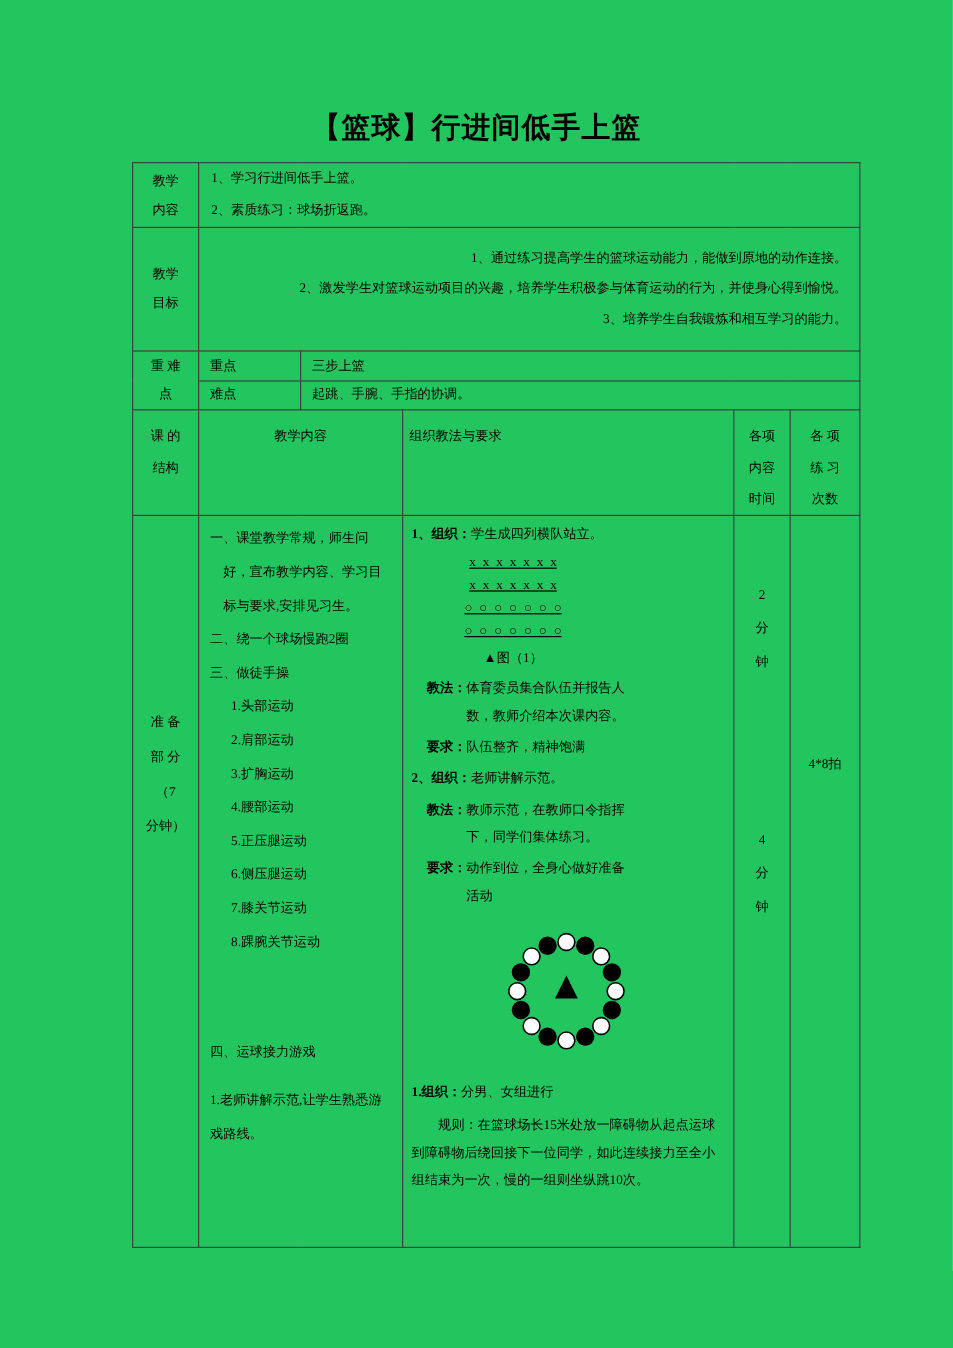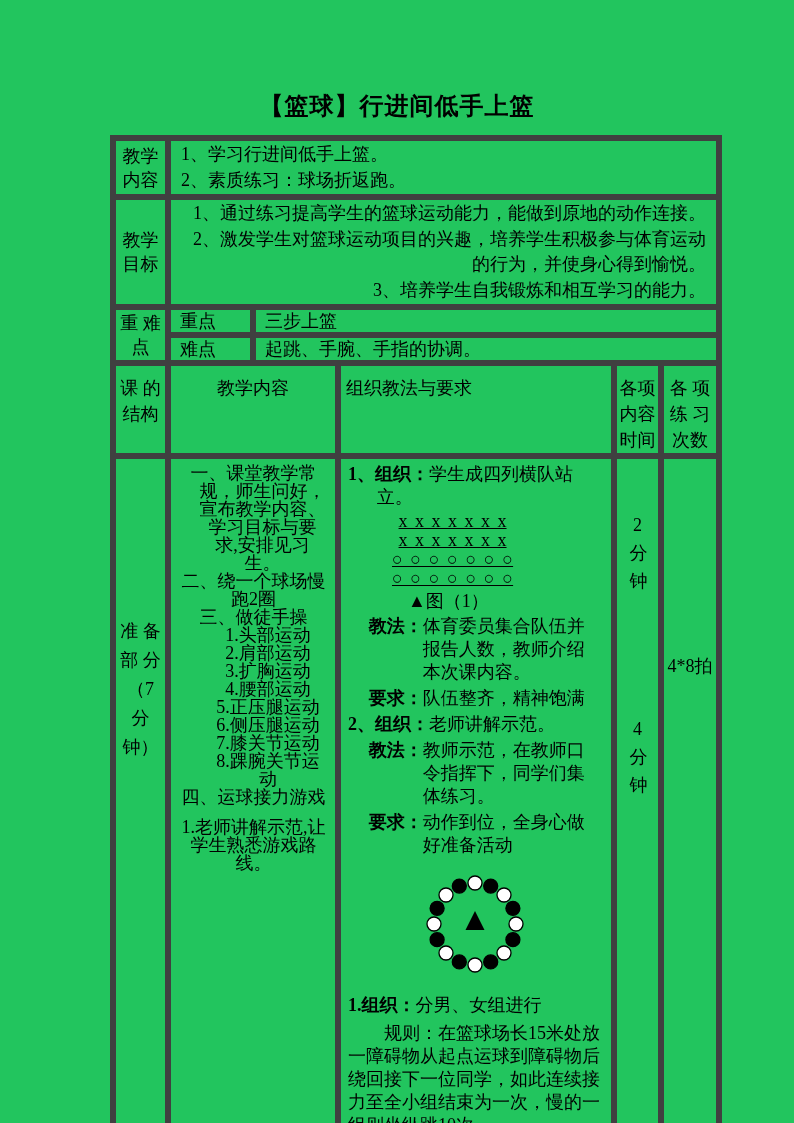--- a/index.html
+++ b/index.html
@@ -12,36 +12,36 @@
   .page { position: relative; width: 794px; height: 1123px; overflow: hidden; background:#22c55e; }
   .doc-title {
     margin: 0; padding-top: 90px;
     text-align: center; font-size: 24px; font-weight: bold; letter-spacing: 1px;
   }
   table.doc {
     border-collapse: collapse; table-layout: fixed;
     width: 606px; margin: 13px 0 0 110px;
   }
   td {
-    border: 6px solid #404040; font-size: 18px;
+    border: 1px solid #404040; font-size: 11px;
     padding: 0; vertical-align: middle; overflow: hidden;
     line-height: 23px;
   }
   .lbl { text-align: center; line-height: 24px; }
   .cell-text { padding: 1px 10px; line-height: 25.5px; vertical-align: middle; }
   .goal-item { padding-left: 1.9em; text-indent: -1.9em; text-align: right; }
   .kd { padding: 0 9px; line-height: 22px; }
   .hdr-cell { vertical-align: top; padding-top: 9px; text-align: center; line-height: 26px; }
   .hdr-org { text-align: left; padding-left: 5px; }
   .body-cell { vertical-align: top; }
   .phase { margin-top: 158px; text-align: center; line-height: 29px; }
-  .cell-teach { padding: 5px 8px 0 9px; line-height: 18px; text-align: center; }
+  .cell-teach { padding: 5px 8px 0 9px; line-height: 28px; }
   .t-p1 { padding-left: 1em; text-indent: -1em; }
   .t-ex { margin-left: 1.6em; }
-  .t-p4 { }
+  .t-p4 { margin-top: 64px; }
   .t-p5 { margin-top: 12px; }
   .cell-org { padding: 4px 10px 0 7px; line-height: 23px; }
   .org-label { font-weight: bold; }
   .hang-num { padding-left: 1.6em; text-indent: -1.6em; }
   .hang-sub { margin-left: 1.15em; padding-left: 3em; text-indent: -3em; max-width: 15.6em; }
   .org-m { margin-top: 3px; }
   .formation { width: fit-content; margin: 3px 0 0 44px; text-align: center; line-height: 19px; word-spacing: 3px; text-decoration: underline; }
   .fig-caption { margin: 2px 0 2px 60px; }
   .diagram-wrap { width: 112px; margin: 11px auto 8px; }
   .sec3 { margin-bottom: 5px; }

